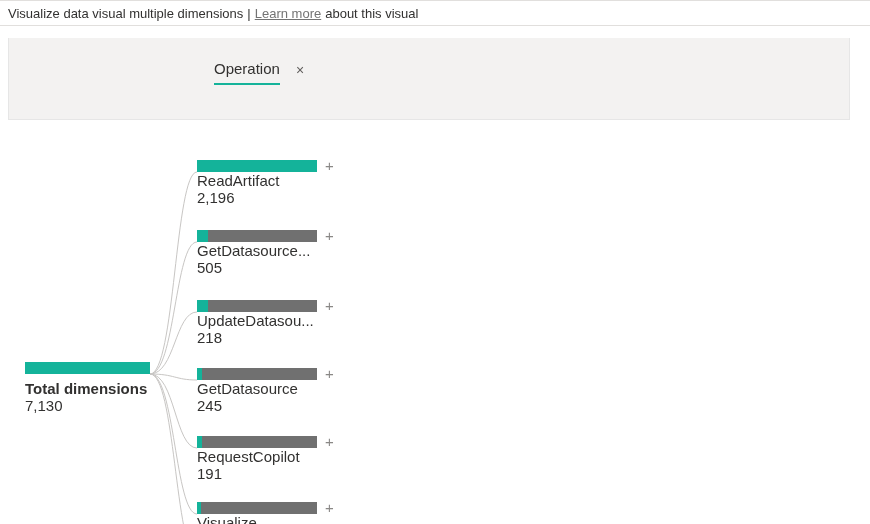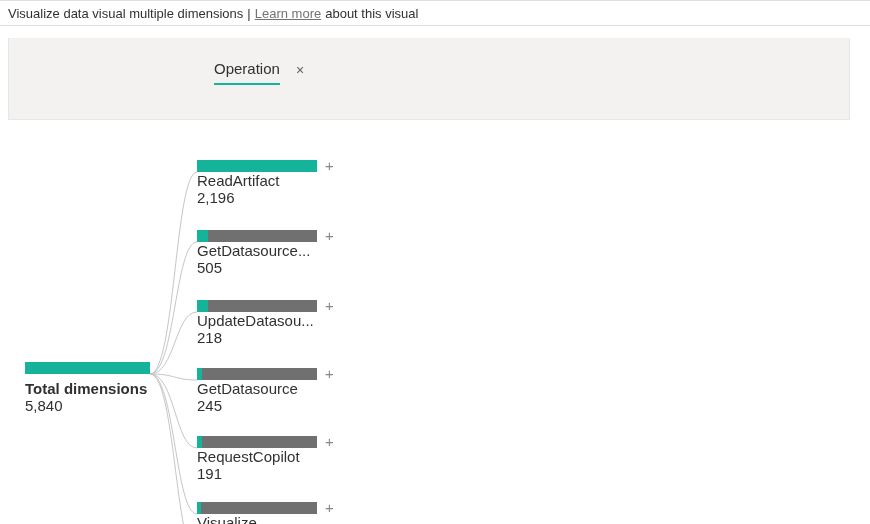--- a/index.html
+++ b/index.html
@@ -153,21 +153,21 @@
     <path d="M150 254 C175 254 175 192 197 192"></path>
     <path d="M150 254 C175 254 175 260 197 260"></path>
     <path d="M150 254 C175 254 175 328 197 328"></path>
     <path d="M150 254 C175 254 175 394 197 394"></path>
     <path d="M150 254 C175 254 175 430 197 440"></path>
   </svg>
 
   <div class="root-node">
     <div class="root-bar"></div>
     <div class="root-label">Total dimensions</div>
-    <div class="root-value">5,840</div>
+    <div class="root-value">7,130</div>
   </div>
 
   <div id="leaves">
       <div class="leaf-node" style="top: 40px;">
     <div class="leaf-bar-wrap">
       <div class="leaf-bar">
         <div class="leaf-bar-fill" style="width:100%"></div>
       </div>
       <span class="leaf-plus">+</span>
     </div>

